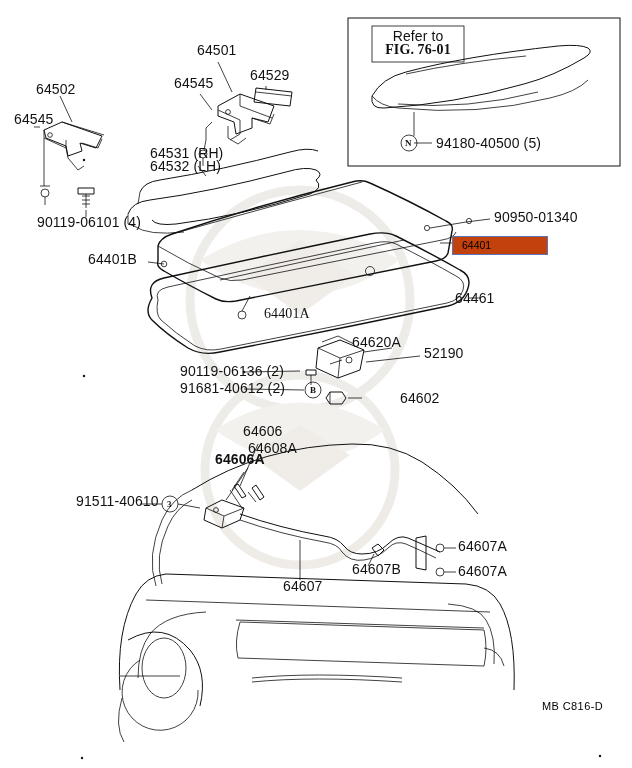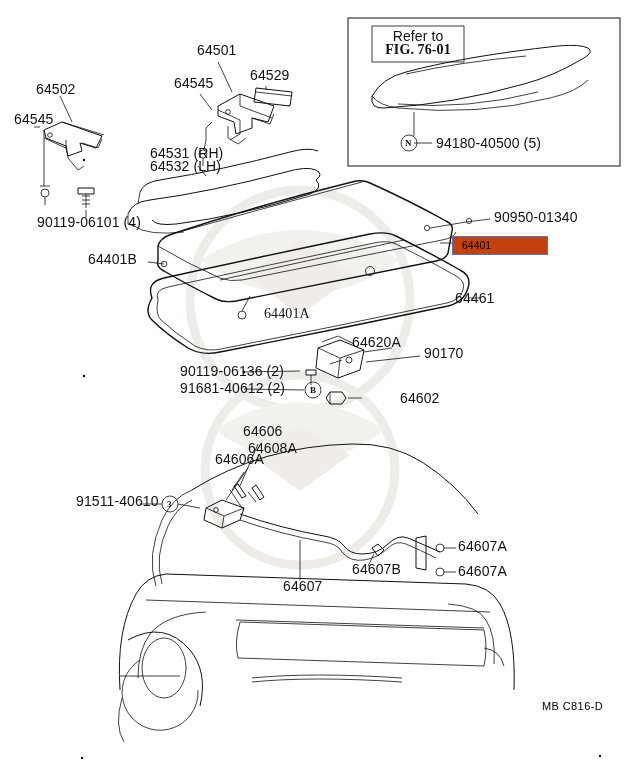--- a/index.html
+++ b/index.html
@@ -277,26 +277,26 @@
   <div class="lbl" style="left:197px; top:44px;">64501</div>
   <div class="lbl" style="left:174px; top:77px;">64545</div>
   <div class="lbl" style="left:250px; top:69px;">64529</div>
   <div class="lbl" style="left:150px; top:147px;text-align:right;">64531 (RH)</div>
   <div class="lbl" style="left:150px; top:160px;">64532 (LH)</div>
   <div class="lbl" style="left:494px; top:211px;">90950-01340</div>
   <div class="lbl" style="left:88px;  top:253px;">64401B</div>
   <div class="lbl" style="left:264px; top:308px;font-family:Liberation Serif, serif;">64401A</div>
   <div class="lbl" style="left:455px; top:292px;">64461</div>
   <div class="lbl" style="left:352px; top:336px;">64620A</div>
-  <div class="lbl" style="left:424px; top:347px;">90170</div>
+  <div class="lbl" style="left:424px; top:347px;">52190</div>
   <div class="lbl" style="left:180px; top:365px;">90119-06136 (2)</div>
   <div class="lbl" style="left:180px; top:382px;">91681-40612 (2)</div>
   <div class="lbl" style="left:366px; top:392px;padding-left:34px;">64602</div>
   <div class="lbl" style="left:243px; top:425px;">64606</div>
-  <div class="lbl" style="left:215px; top:453px;">64606A</div>
+  <div class="lbl" style="left:215px; top:453px;font-weight:bold;">64606A</div>
   <div class="lbl" style="left:248px; top:442px;">64608A</div>
   <div class="lbl" style="left:76px;  top:495px;">91511-40610</div>
   <div class="lbl" style="left:458px; top:540px;">64607A</div>
   <div class="lbl" style="left:352px; top:563px;">64607B</div>
   <div class="lbl" style="left:458px; top:565px;">64607A</div>
   <div class="lbl" style="left:283px; top:580px;">64607</div>
 
   <div class="hl" style="left:452px; top:236px; width:62px; height:17px;">
     <span class="hltext" style="left:9px; top:2px;">64401</span>
   </div>

